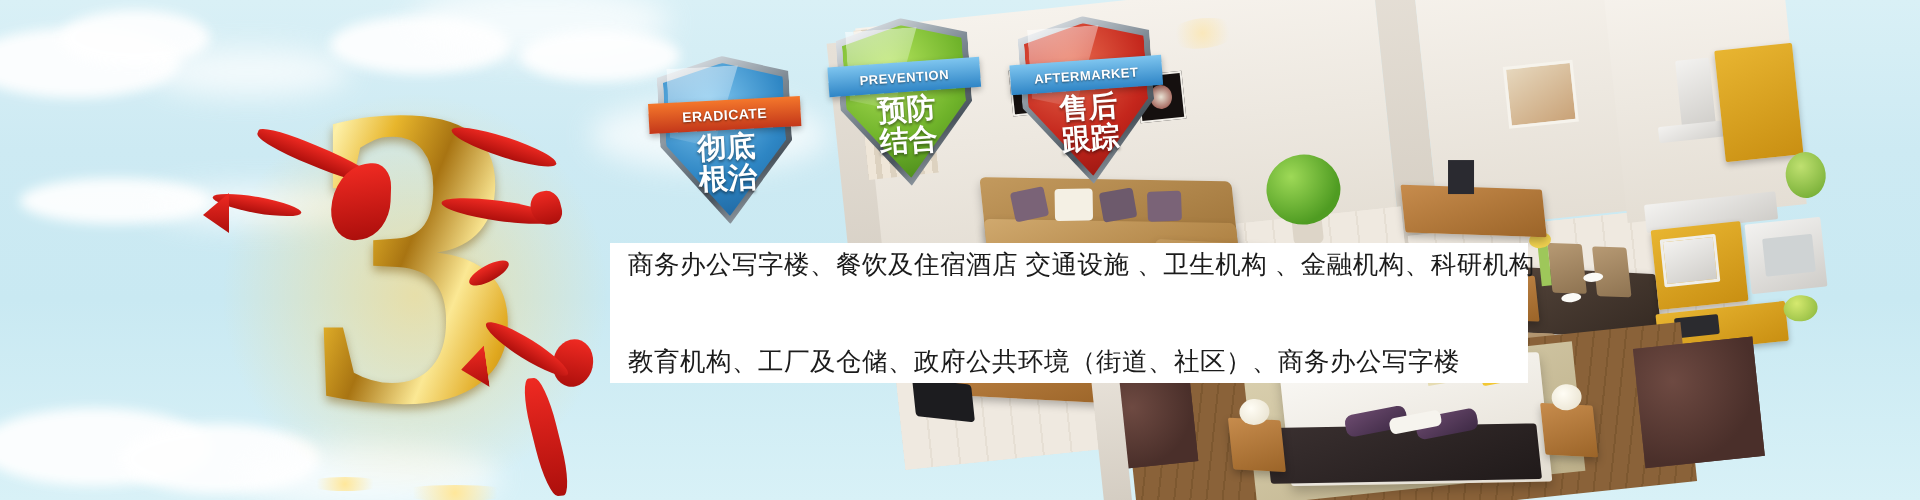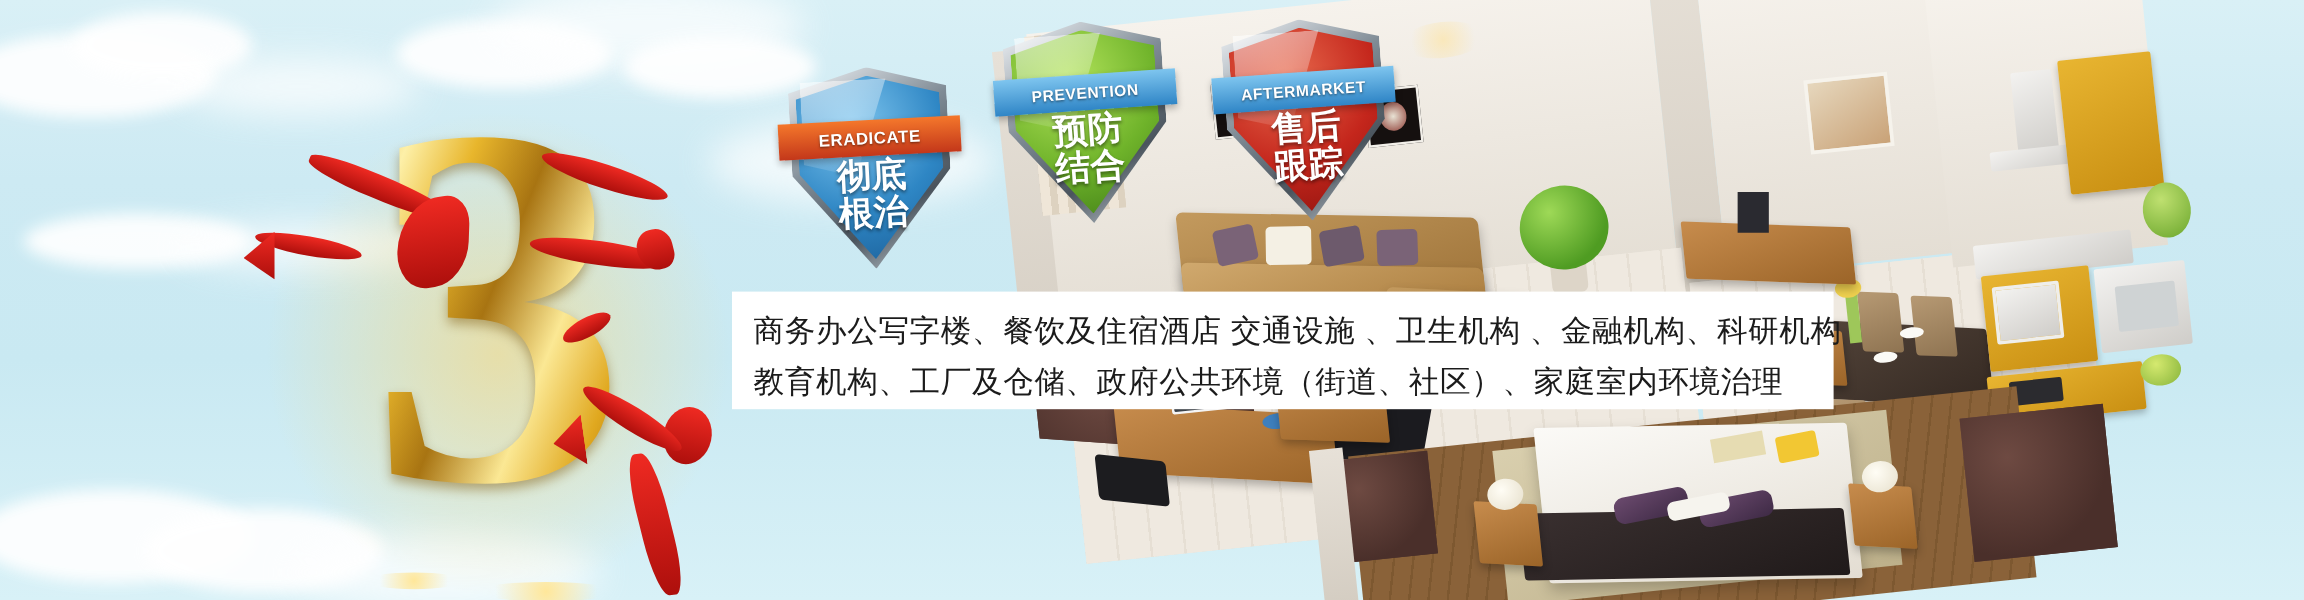--- a/index.html
+++ b/index.html
@@ -117,23 +117,23 @@
   #shield2 .cn{font-size:29px;}
 
   #shield3{left:1022px;top:16px;transform:rotate(-4deg);}
   #shield3 .inner{background:radial-gradient(circle at 38% 26%,#e86a4d,#c4261c 55%,#8d120e 100%);}
   #shield3 .band{background:linear-gradient(180deg,#7ec5ef,#2f85c6);}
   #shield3 .band span{font-size:13px;}
   #shield3 .cn{font-size:29px;}
 
   
   #panel{
-      position:absolute;left:610px;top:243px;width:918px;height:98px;
+      position:absolute;left:610px;top:243px;width:918px;height:140px;
       background:#ffffff;
-      display:flex;flex-direction:column;justify-content:flex-end;
+      display:flex;flex-direction:column;justify-content:space-between;
       box-sizing:border-box;padding:0 18px;
   }
   #panel .line{
       font-size:25.5px;color:#1b1b1b;letter-spacing:.5px;white-space:nowrap;
       line-height:1.68;
   }
 
   
   #headline{
       position:absolute;left:645px;top:362px;
@@ -325,17 +325,17 @@
       <span>AFTERMARKET</span>
     </div>
     <div class="cn">
       <div>售后</div>
       <div>跟踪</div>
     </div>
   </div>
 
   <div id="panel">
     <div class="line">商务办公写字楼、餐饮及住宿酒店 交通设施 、卫生机构 、金融机构、科研机构</div>
-    <div class="line">教育机构、工厂及仓储、政府公共环境（街道、社区）、家庭室内环境治理</div>
+    <div class="line">教育机构、工厂及仓储、政府公共环境（街道、社区）、商务办公写字楼</div>
   </div>
 
 
 </div>
 
 </body></html>

